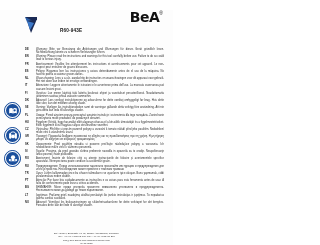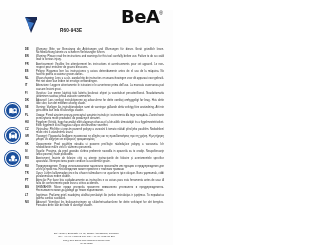--- a/index.html
+++ b/index.html
@@ -33,21 +33,21 @@
   .doc-code{
     position:absolute;left:52px;top:18px;
     font-size:4.6px;font-weight:bold;letter-spacing:.2px;
     color:#111;
   }
   .brand{
     position:absolute;right:2px;top:0px;
     display:flex;align-items:flex-start;
   }
   .brand-text{
-    font-size:18px;font-weight:bold;letter-spacing:-0.5px;
+    font-size:14px;font-weight:bold;letter-spacing:-0.5px;
     color:#111;line-height:14px;
     font-family:"DejaVu Sans", sans-serif;
     margin-left:48px;
   }
   .brand-sup{
     font-size:5px;line-height:5px;color:#111;margin-top:1px;
   }
 
   
   .warnings{

